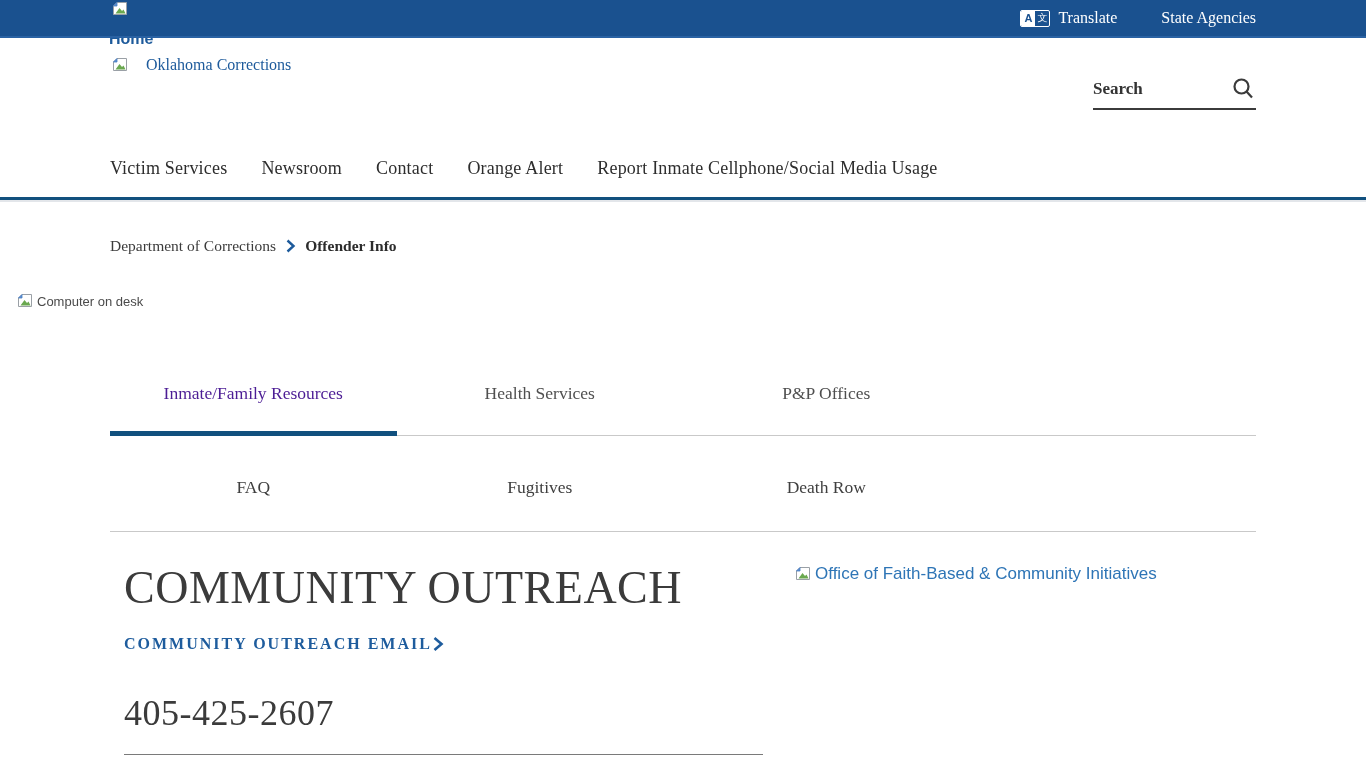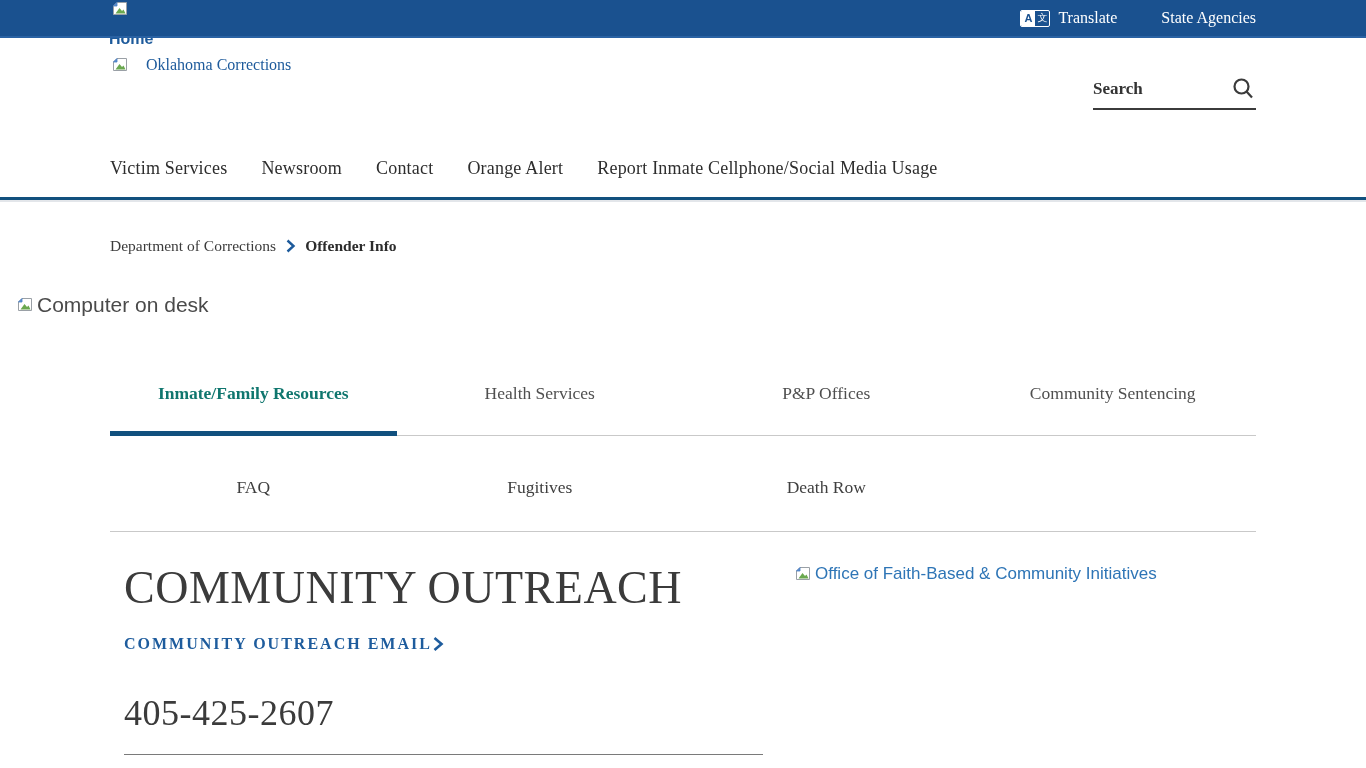--- a/index.html
+++ b/index.html
@@ -54,31 +54,31 @@
   .header-rule-shadow { left:0; top:200px; width:1366px; height:2px; background:#e3e6ea; }
 
   
   .breadcrumb { left:110px; top:237px; display:flex; align-items:center; gap:9px;
                 font-size:15.5px;justify-content:flex-end; }
   .bc-parent { color:#3b3b3b; cursor:pointer; }
   .bc-current { color:#2c2c2c; font-weight:bold; }
 
   
   .hero-alt { left:15px; top:293px; display:flex; align-items:center; gap:2px;
-              color:#4a4a4a; font-size:21px;
+              color:#4a4a4a; font-size:13px;
               font-family:"Liberation Sans", sans-serif; }
 
   
   .tabs { left:110px; top:383px; width:1146px; }
   .tabrow { position:absolute; left:0; width:1146px; display:grid;
             grid-template-columns:repeat(4,1fr); text-align:center;
             font-size:17.5px; }
   .tabrow1 { top:0; color:#4f4f4f; }
   .tabrow1 .cell, .tabrow2 .cell { cursor:pointer; }
-  .tabrow1 .active { color:#0f766e; font-weight:bold; }
+  .tabrow1 .active { color:#4c1d95; font-weight:normal; }
   .tab-track { position:absolute; left:0; top:52px; width:1146px; height:1px;
                background:#c9c9c9; }
   .tab-active-bar { position:absolute; left:0; top:48px; width:287px; height:5px;
                     background:#11507e; }
   .tabrow2 { top:94px; color:#3f3f3f; }
   .tabs-bottom { position:absolute; left:0; top:148px; width:1146px; height:1px;
                  background:#c9c9c9; }
 
   
   .page-title { left:124px; top:561px; font-size:46px; color:#3b3b3b;
@@ -167,21 +167,20 @@
       <use href="#brkimg"></use>
     </svg>
   <span>Computer on desk</span>
 </div>
 
 <div class="abs tabs">
   <div class="tabrow tabrow1">
     <span class="cell active">Inmate/Family Resources</span>
     <span class="cell">Health Services</span>
     <span class="cell">P&amp;P Offices</span>
-    <span class="cell">Community Sentencing</span>
   </div>
   <div class="tab-track"></div>
   <div class="tab-active-bar"></div>
   <div class="tabrow tabrow2">
     <span class="cell">FAQ</span>
     <span class="cell">Fugitives</span>
     <span class="cell">Death Row</span>
   </div>
   <div class="tabs-bottom"></div>
 </div>

